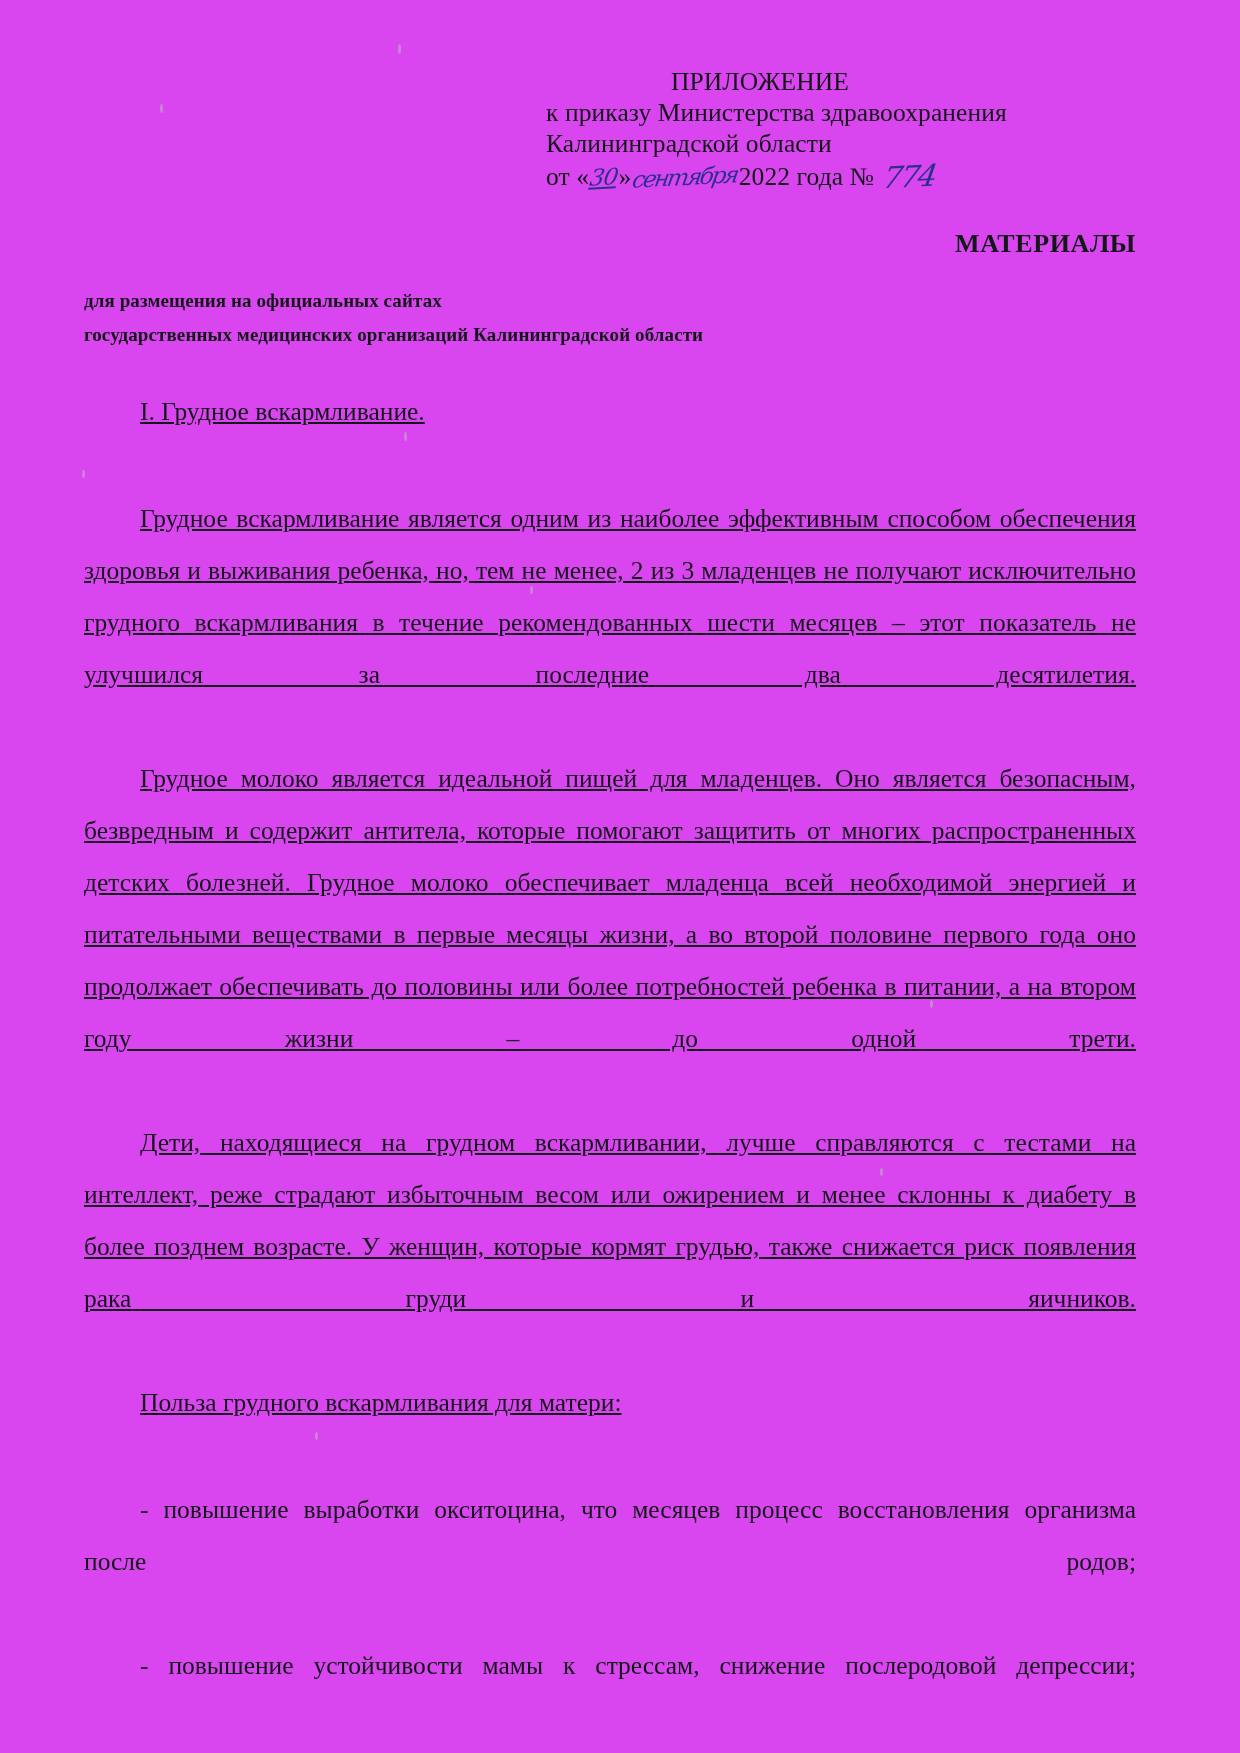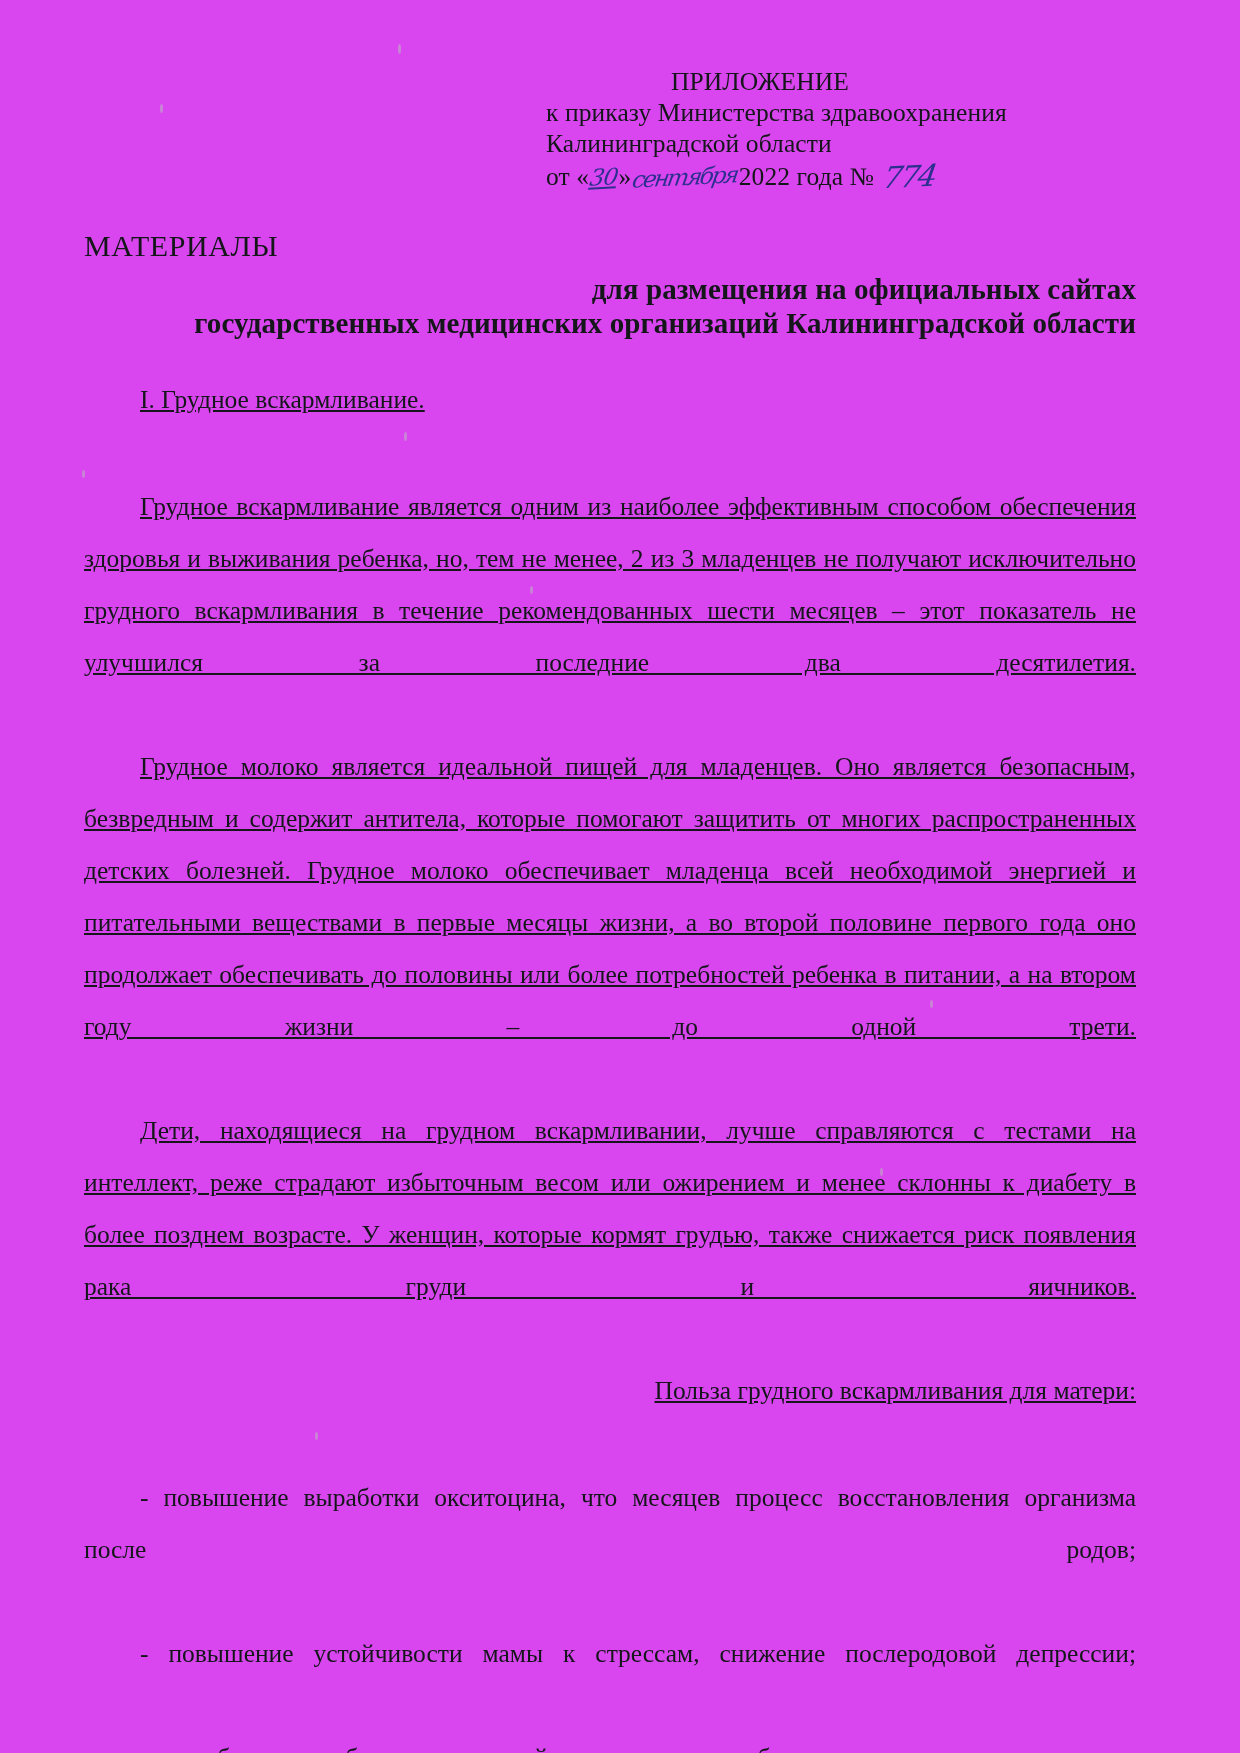--- a/index.html
+++ b/index.html
@@ -85,30 +85,30 @@
     font-size: 30px;
     letter-spacing: -2px;
     margin-left: 10px;
     position: relative;
     top: 2px;
   }
 
   
   .title-main {
     margin-top: 36px;
-    text-align: left;
-    font-weight: normal;
-    font-size: 30px;
-    letter-spacing: .6px;
-  }
-  .title-sub {
-    margin-top: 9px;
     text-align: right;
     font-weight: bold;
-    font-size: 29px;
+    font-size: 26px;
+    letter-spacing: .6px;
+  }
+  .title-sub {
+    margin-top: 25px;
+    text-align: left;
+    font-weight: bold;
+    font-size: 19px;
     line-height: 34px;
     letter-spacing: .1px;
   }
 
   
   .body-text {
     margin-top: 34px;
     font-size: 25.5px;
     line-height: 52px;
   }
@@ -179,21 +179,21 @@
     <div class="body-text">
 
       <p class="para section-head" style="text-align: left;">I. Грудное вскармливание.</p>
 
       <p class="para">Грудное вскармливание является одним из наиболее эффективным способом обеспечения здоровья и выживания ребенка, но, тем не менее, 2 из 3 младенцев не получают исключительно грудного вскармливания в течение рекомендованных шести месяцев – этот показатель не улучшился за последние два десятилетия.</p>
 
       <p class="para">Грудное молоко является идеальной пищей для младенцев. Оно является безопасным, безвредным и содержит антитела, которые помогают защитить от многих распространенных детских болезней. Грудное молоко обеспечивает младенца всей необходимой энергией и питательными веществами в первые месяцы жизни, а во второй половине первого года оно продолжает обеспечивать до половины или более потребностей ребенка в питании, а на втором году жизни – до одной трети.</p>
 
       <p class="para">Дети, находящиеся на грудном вскармливании, лучше справляются с тестами на интеллект, реже страдают избыточным весом или ожирением и менее склонны к диабету в более позднем возрасте. У женщин, которые кормят грудью, также снижается риск появления рака груди и яичников.</p>
 
-      <p class="para section-head" style="text-align: right;">Польза грудного вскармливания для матери:</p>
+      <p class="para section-head" style="text-align: left;">Польза грудного вскармливания для матери:</p>
 
       <p class="bullet">- повышение выработки окситоцина, что месяцев процесс восстановления организма после родов;</p>
 
       <p class="bullet">- повышение устойчивости мамы к стрессам, снижение послеродовой депрессии;</p>
 
       <p class="bullet short" style="text-align: left;">- способствование более выраженной потери весе после беременности;</p>
 
     </div>
   </div>
 </div>

